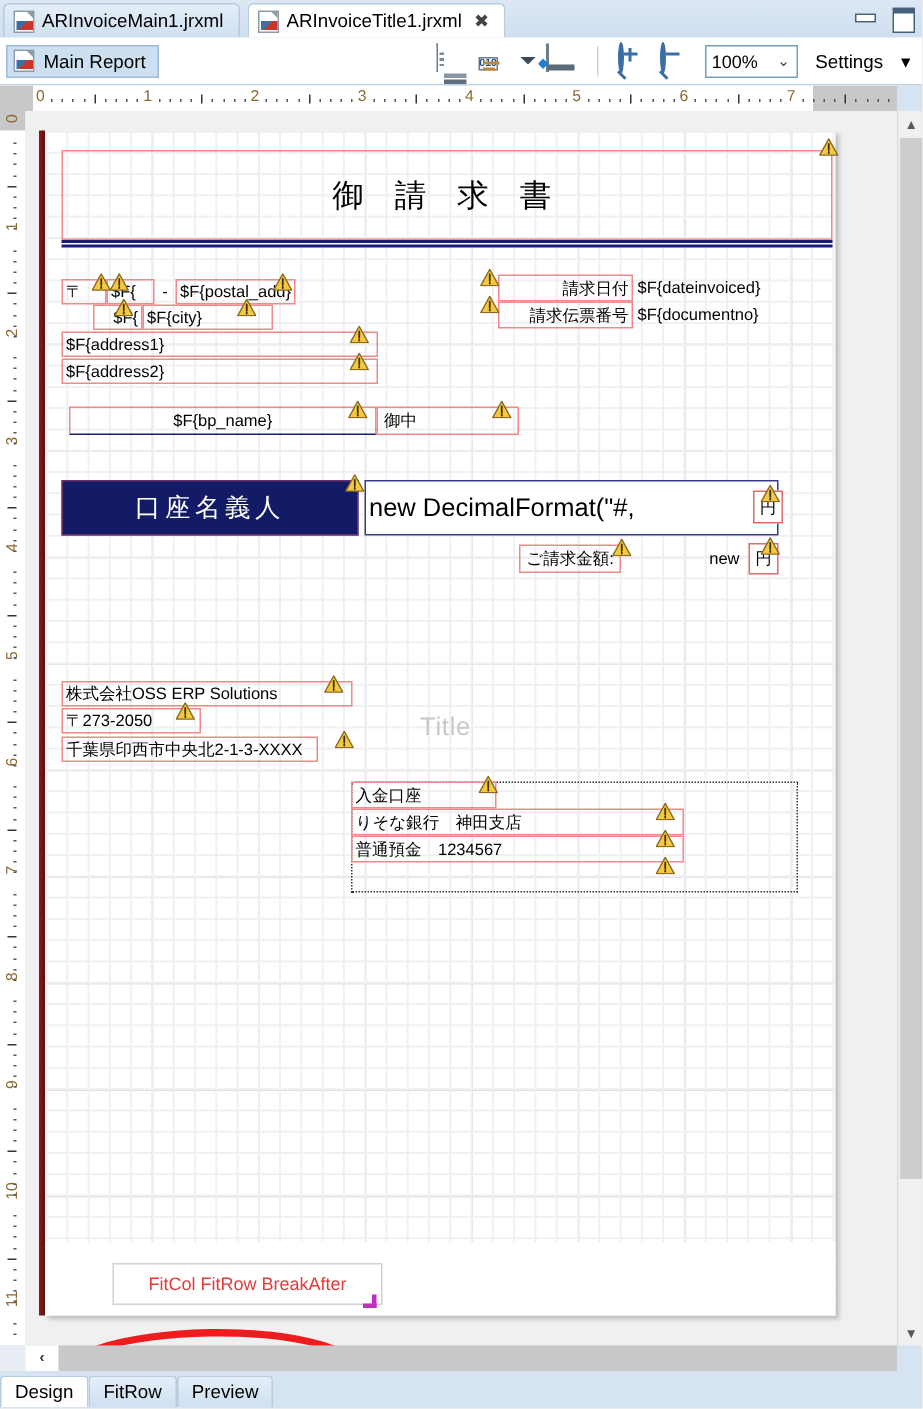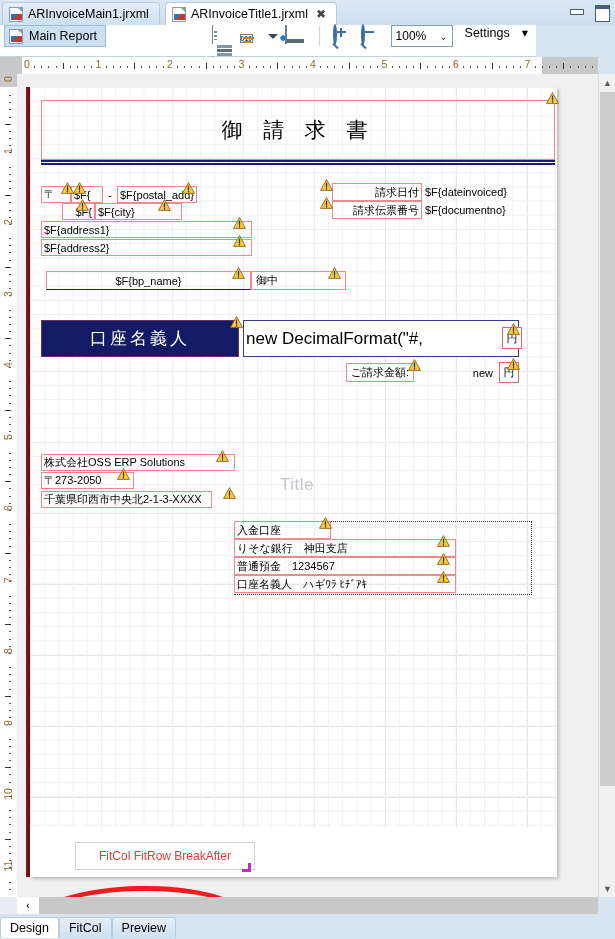--- a/index.html
+++ b/index.html
@@ -63,24 +63,24 @@
     border: 1px solid #45607e; background: #fff;
   }
   .wb-max::after {
     content: ""; position: absolute; left: 1px; top: 1px; width: 13px; height: 12px;
     border: 1px solid #45607e; background: #fff;
     border-top-width: 4px;
   }
 
   
   .toolbar {
-    position: absolute; top: 25px; left: 0; width: 536px; height: 32px;
+    position: absolute; top: 25px; left: 0; width: 615px; height: 32px;
     background: #ffffff;
     border-bottom: 1px solid #c3d3e2;
-    display: flex; align-items: flex-start;
+    display: flex; align-items: center;
   }
   .mainreport {
     display: flex; align-items: center; gap: 6px;
     margin-left: 4px; padding: 2px 8px 2px 4px;
     background: #cde0f2; border: 1px solid #9dbcd8;
     font-size: 12.5px; color: #000;
     height: 22px;
   }
   .tb-spacer { flex: 1 1 auto; }
   .tb-group { display: flex; align-items: center; gap: 7px; }
@@ -678,23 +678,20 @@
       <div class="bank-box" style="left:204px; top:434px; width:298px; height:74px;"></div>
       <div class="el" style="left:204px; top:434px; width:97px; height:18px;">
         <span>入金口座</span>
       </div>
       <div class="el" style="left:204px; top:452px; width:222px; height:18px;">
         <span>りそな銀行　神田支店</span>
       </div>
       <div class="el" style="left:204px; top:470px; width:222px; height:18px;">
         <span>普通預金　1234567</span>
       </div>
-      <div class="el" style="left:204px; top:488px; width:222px; height:18px;">
-        <span>口座名義人　ハギﾜﾗ ﾋﾁﾞｱｷ</span>
-      </div>
 
       <div class="band-sep" style="top:741px;"></div>
       <div class="lastband"></div>
 
       <div class="fitcol">
         <span>FitCol FitRow BreakAfter</span>
       </div>
       <div class="handle"></div>
     <div class="warn" style="left: 516px; top: 5px;">
           <svg width="13" height="12" viewBox="0 0 13 12">
@@ -848,20 +845,20 @@
   <div class="hscroll">
     <div class="arw lf">‹</div>
     <div class="track"></div>
   </div>
 
   <div class="viewtabs">
     <div class="vtab active">
       <span>Design</span>
     </div>
     <div class="vtab">
-      <span>FitCol</span>
+      <span>FitRow</span>
     </div>
     <div class="vtab">
       <span>Preview</span>
     </div>
   </div>
 
 </div>
 
 </body></html>

